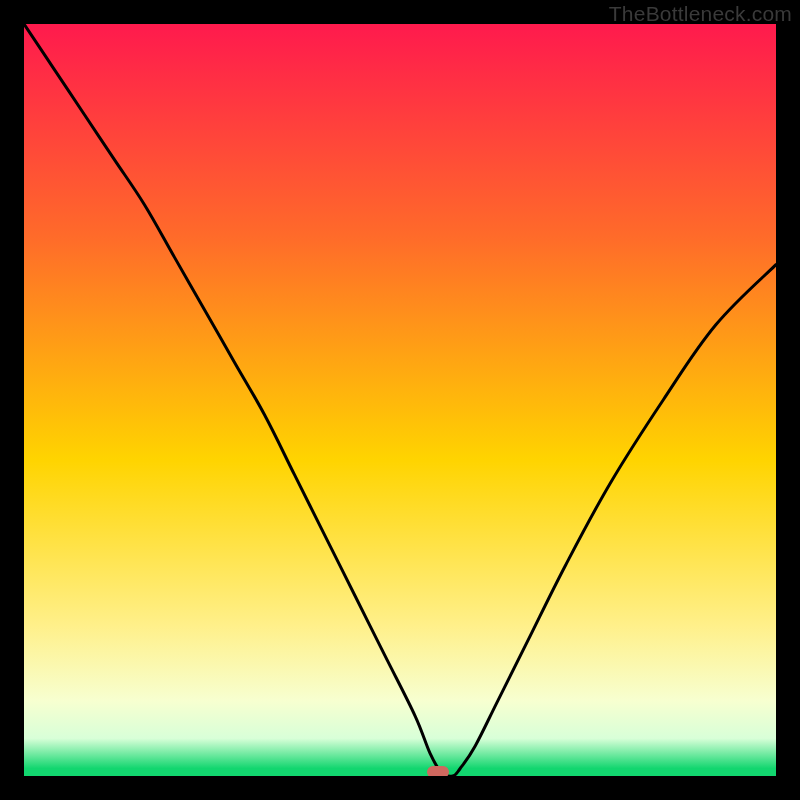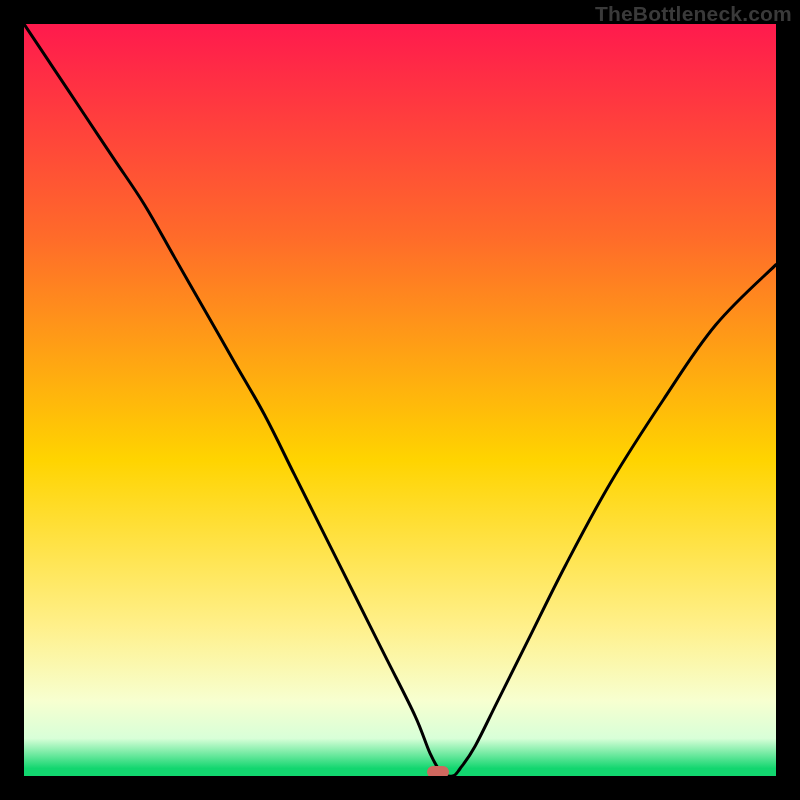--- a/index.html
+++ b/index.html
@@ -28,21 +28,21 @@
   .gradient {
     position: absolute;
     inset: 0;
   }
   .watermark {
     position: absolute;
     top: 2px;
     right: 8px;
     color: #3a3a3a;
     font-size: 21px;
-    font-weight: 700;
+    font-weight: 400;
     letter-spacing: 0.2px;
   }
   svg.curve {
     position: absolute;
     inset: 0;
     width: 100%;
     height: 100%;
   }
   .pill {
     position: absolute;

